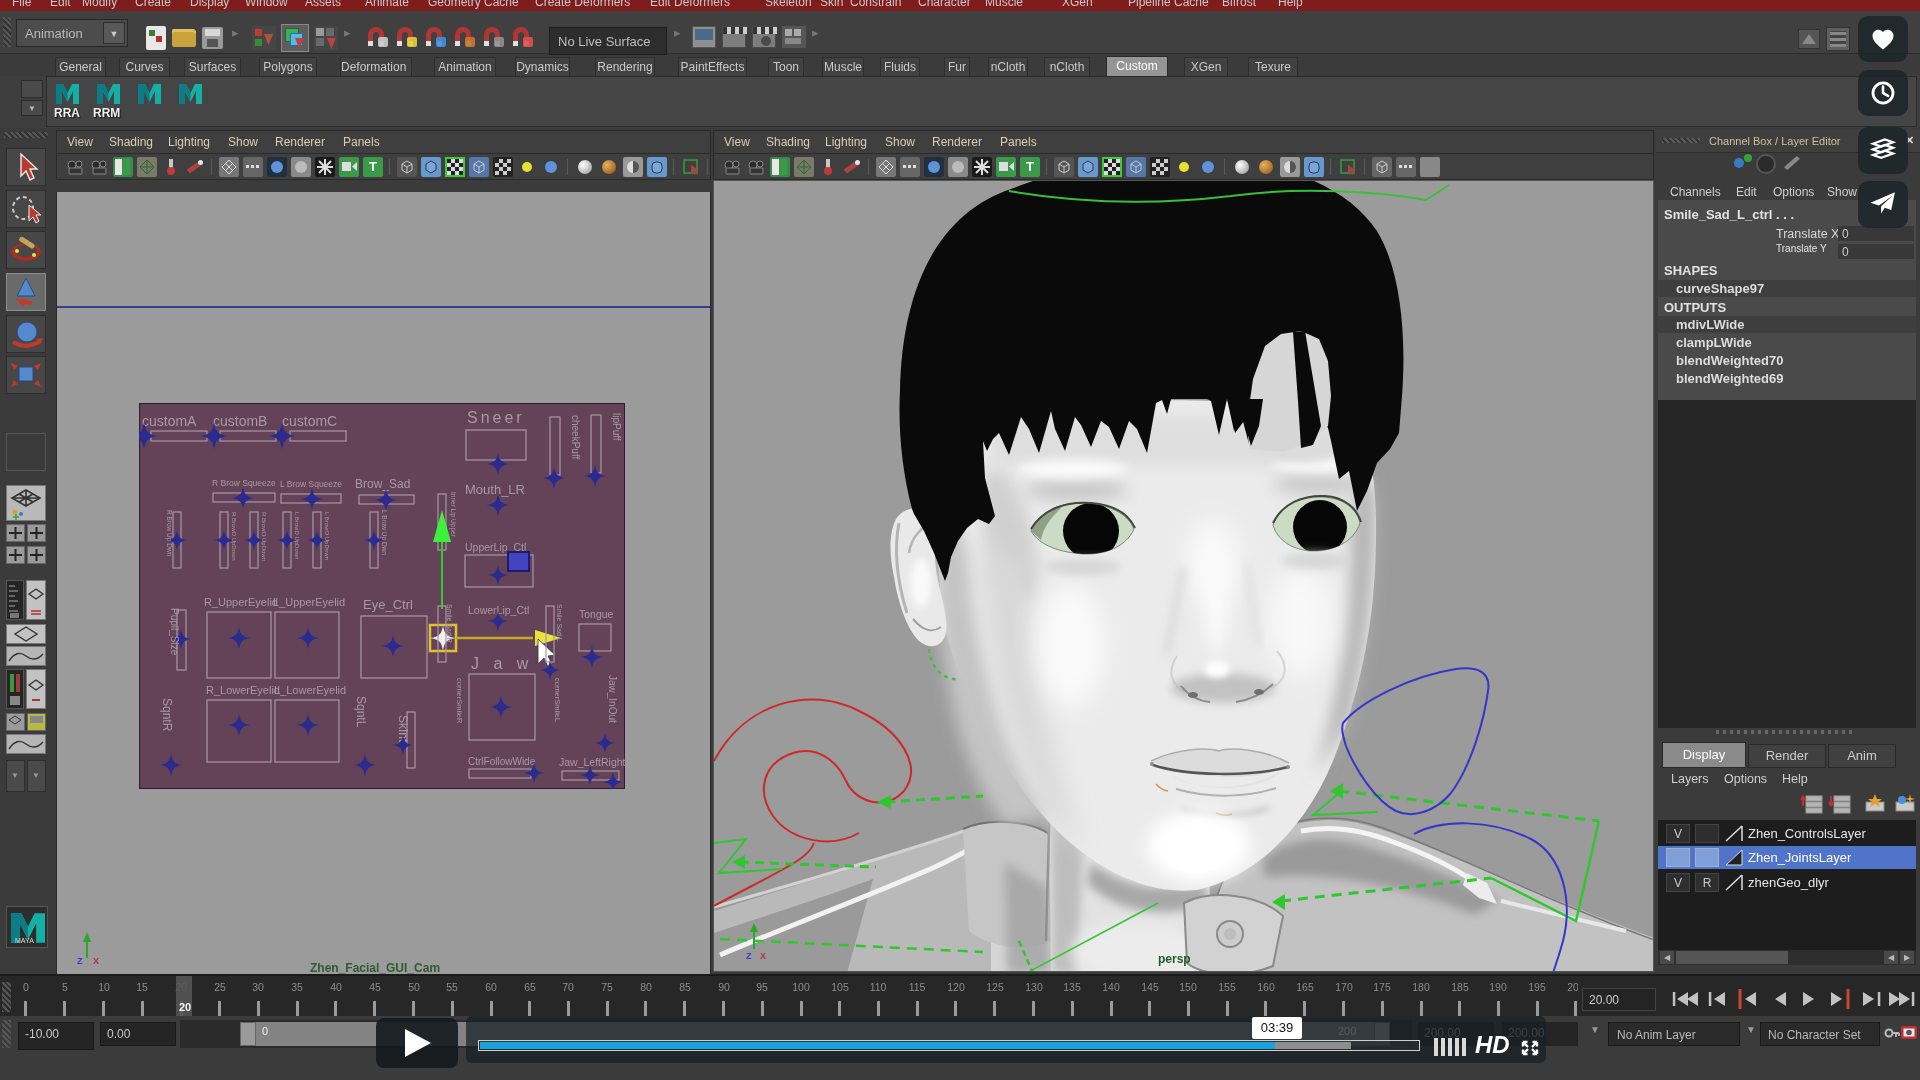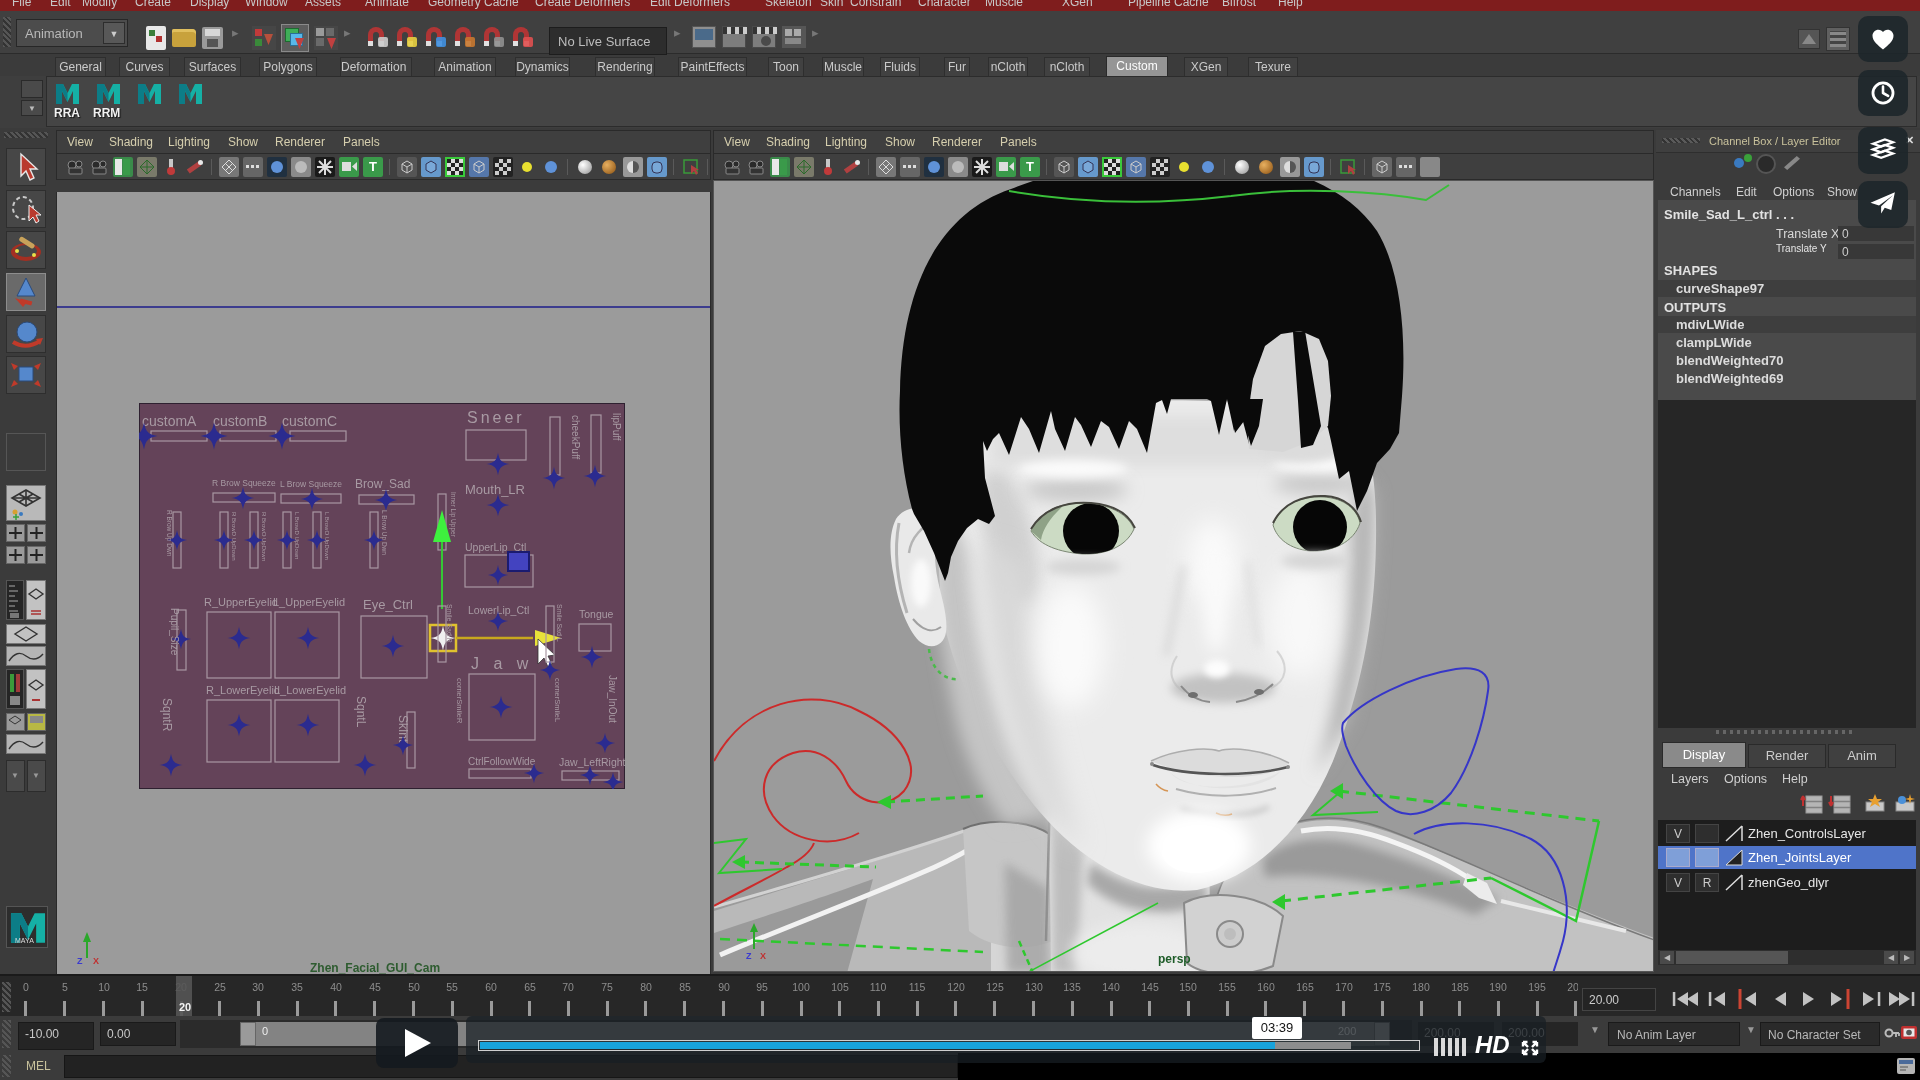--- a/index.html
+++ b/index.html
@@ -975,31 +975,20 @@
 <svg class="a" style="left:1884px;top:9px" width="16" height="18">
         <circle cx="5" cy="8" r="3.5" fill="none" stroke="#bbb" stroke-width="2"></circle>
         <path d="M8,8 L15,8 M12,8 L12,12 M15,8 L15,11" stroke="#bbb" stroke-width="1.8"></path>
       </svg>
 <svg class="a" style="left:1900px;top:7px" width="18" height="22">
         <rect x="1" y="3" width="16" height="13" rx="2" fill="#c03030"></rect>
         <rect x="3.5" y="5.5" width="11" height="8" fill="#e8e8e8"></rect>
         <circle cx="9" cy="9.5" r="2.8" fill="#555"></circle>
       </svg>
 </div>
-<div class="a" style="left:0;top:1053px;width:1920px;height:27px;background:#3b3b3b">
-<div class="a" style="left:2px;top:2px;width:9px;height:22px;background:repeating-linear-gradient(45deg,#555 0 2px,#3b3b3b 2px 4px)"></div>
-<span class="txt" style="left:26px;top:6px;font-size:12px;color:#c8c29c">MEL</span>
-<div class="a" style="left:64px;top:2px;width:894px;height:23px;background:#222222;border:1px solid #161616"></div>
-<div class="a" style="left:958px;top:0;width:962px;height:27px;background:#000"></div>
-<svg class="a" style="left:1896px;top:3px" width="20" height="20">
-        <rect x="1" y="2" width="18" height="16" rx="2" fill="#b5b5b5"></rect>
-        <rect x="3" y="4" width="14" height="4" fill="#4a6a9a"></rect>
-        <path d="M4,11 H12 M4,14 H10" stroke="#555"></path>
-      </svg>
-</div>
 <div style="position:absolute;left:1858px;width:50px;height:46px;background:rgba(28,37,42,0.88);border-radius:10px;top:16px"><svg width="28" height="26" viewBox="0 0 24 22" style="margin:10px 11px">
         <path d="M12,20 C8,16.5 3,13 3,8.2 C3,5.3 5.3,3 8.1,3 C9.9,3 11.3,3.9 12,5 C12.7,3.9 14.1,3 15.9,3 C18.7,3 21,5.3 21,8.2 C21,13 16,16.5 12,20 Z" fill="#fff"></path>
       </svg></div>
 <div style="position:absolute;left:1858px;width:50px;height:46px;background:rgba(28,37,42,0.88);border-radius:10px;top:70px"><svg width="28" height="28" viewBox="0 0 24 24" style="margin:9px 11px">
         <circle cx="12" cy="12" r="8.6" fill="none" stroke="#fff" stroke-width="2.4"></circle>
         <path d="M12,12 L12,6.4 M12,12 L16.4,14.4" stroke="#fff" stroke-width="2.2" stroke-linecap="round"></path>
       </svg></div>
 <div style="position:absolute;left:1858px;width:50px;height:46px;background:rgba(28,37,42,0.88);border-radius:10px;top:127px;height:47px"><svg width="30" height="30" viewBox="0 0 24 24" style="margin:8px 10px">
         <g fill="none" stroke="#fff" stroke-width="1.8">
           <path d="M4,7 L13.5,3.5 L20,5.8 L10.5,9.3 Z"></path>

